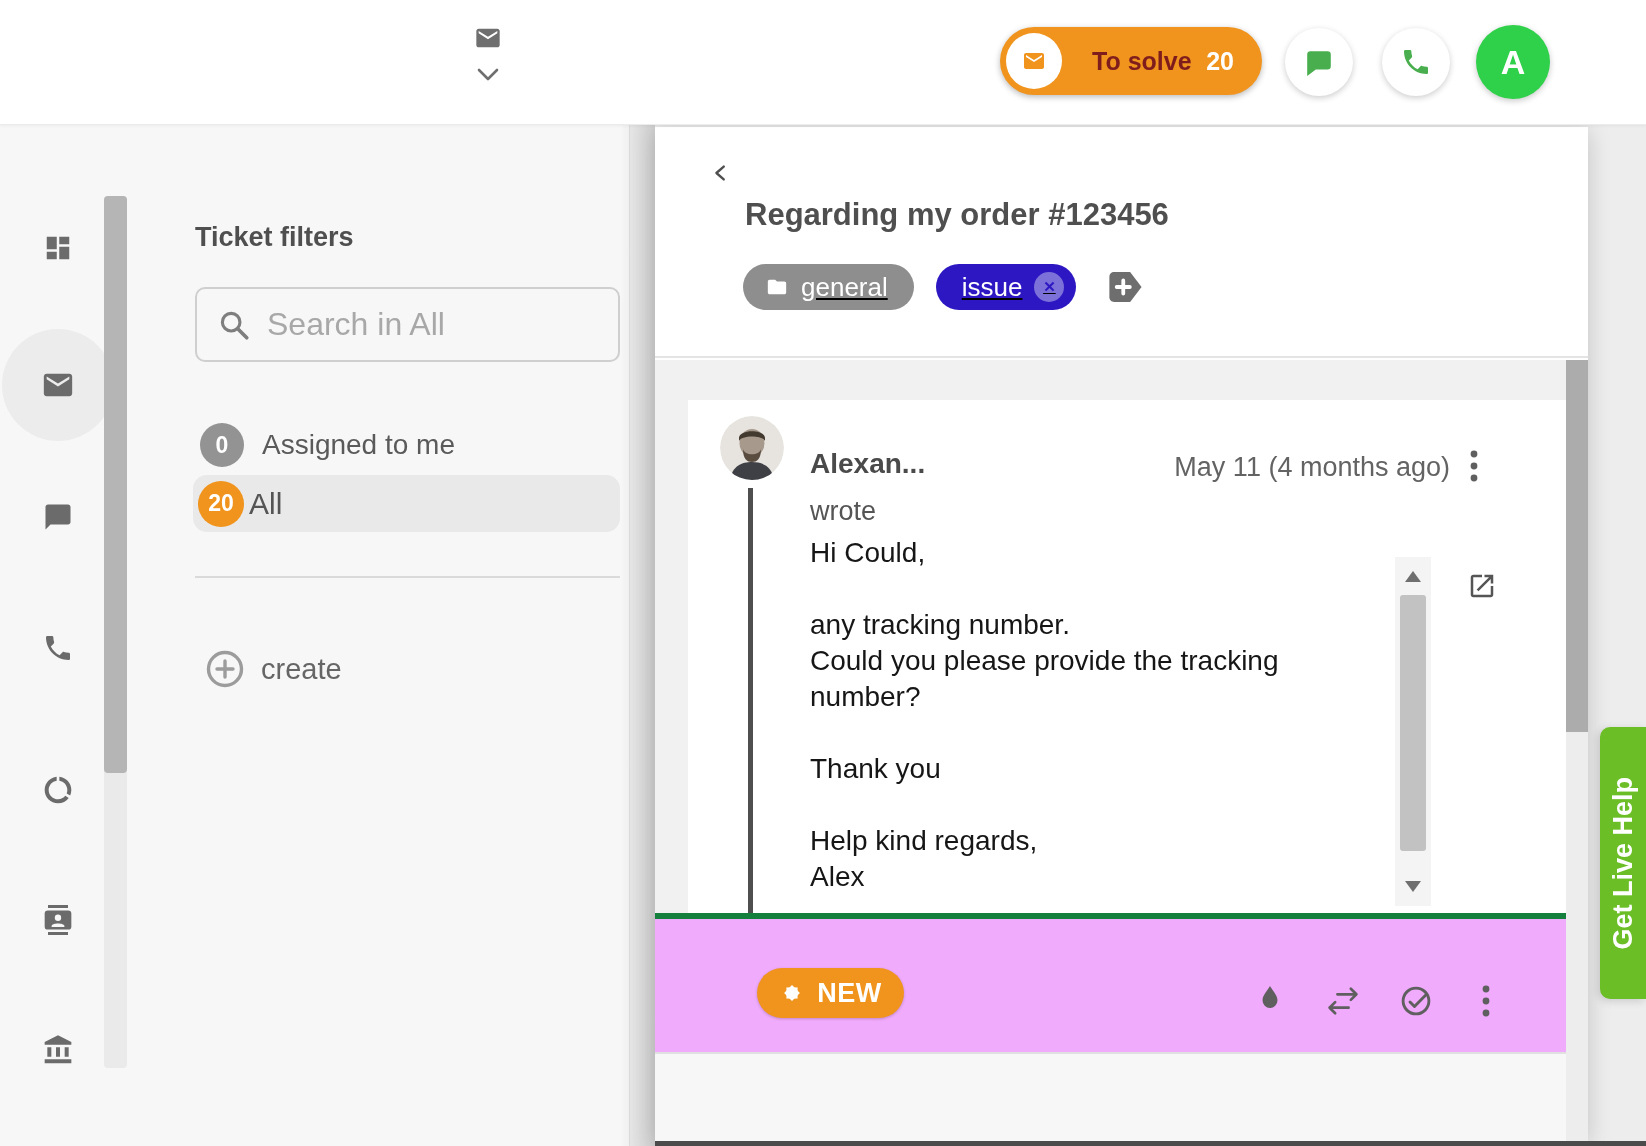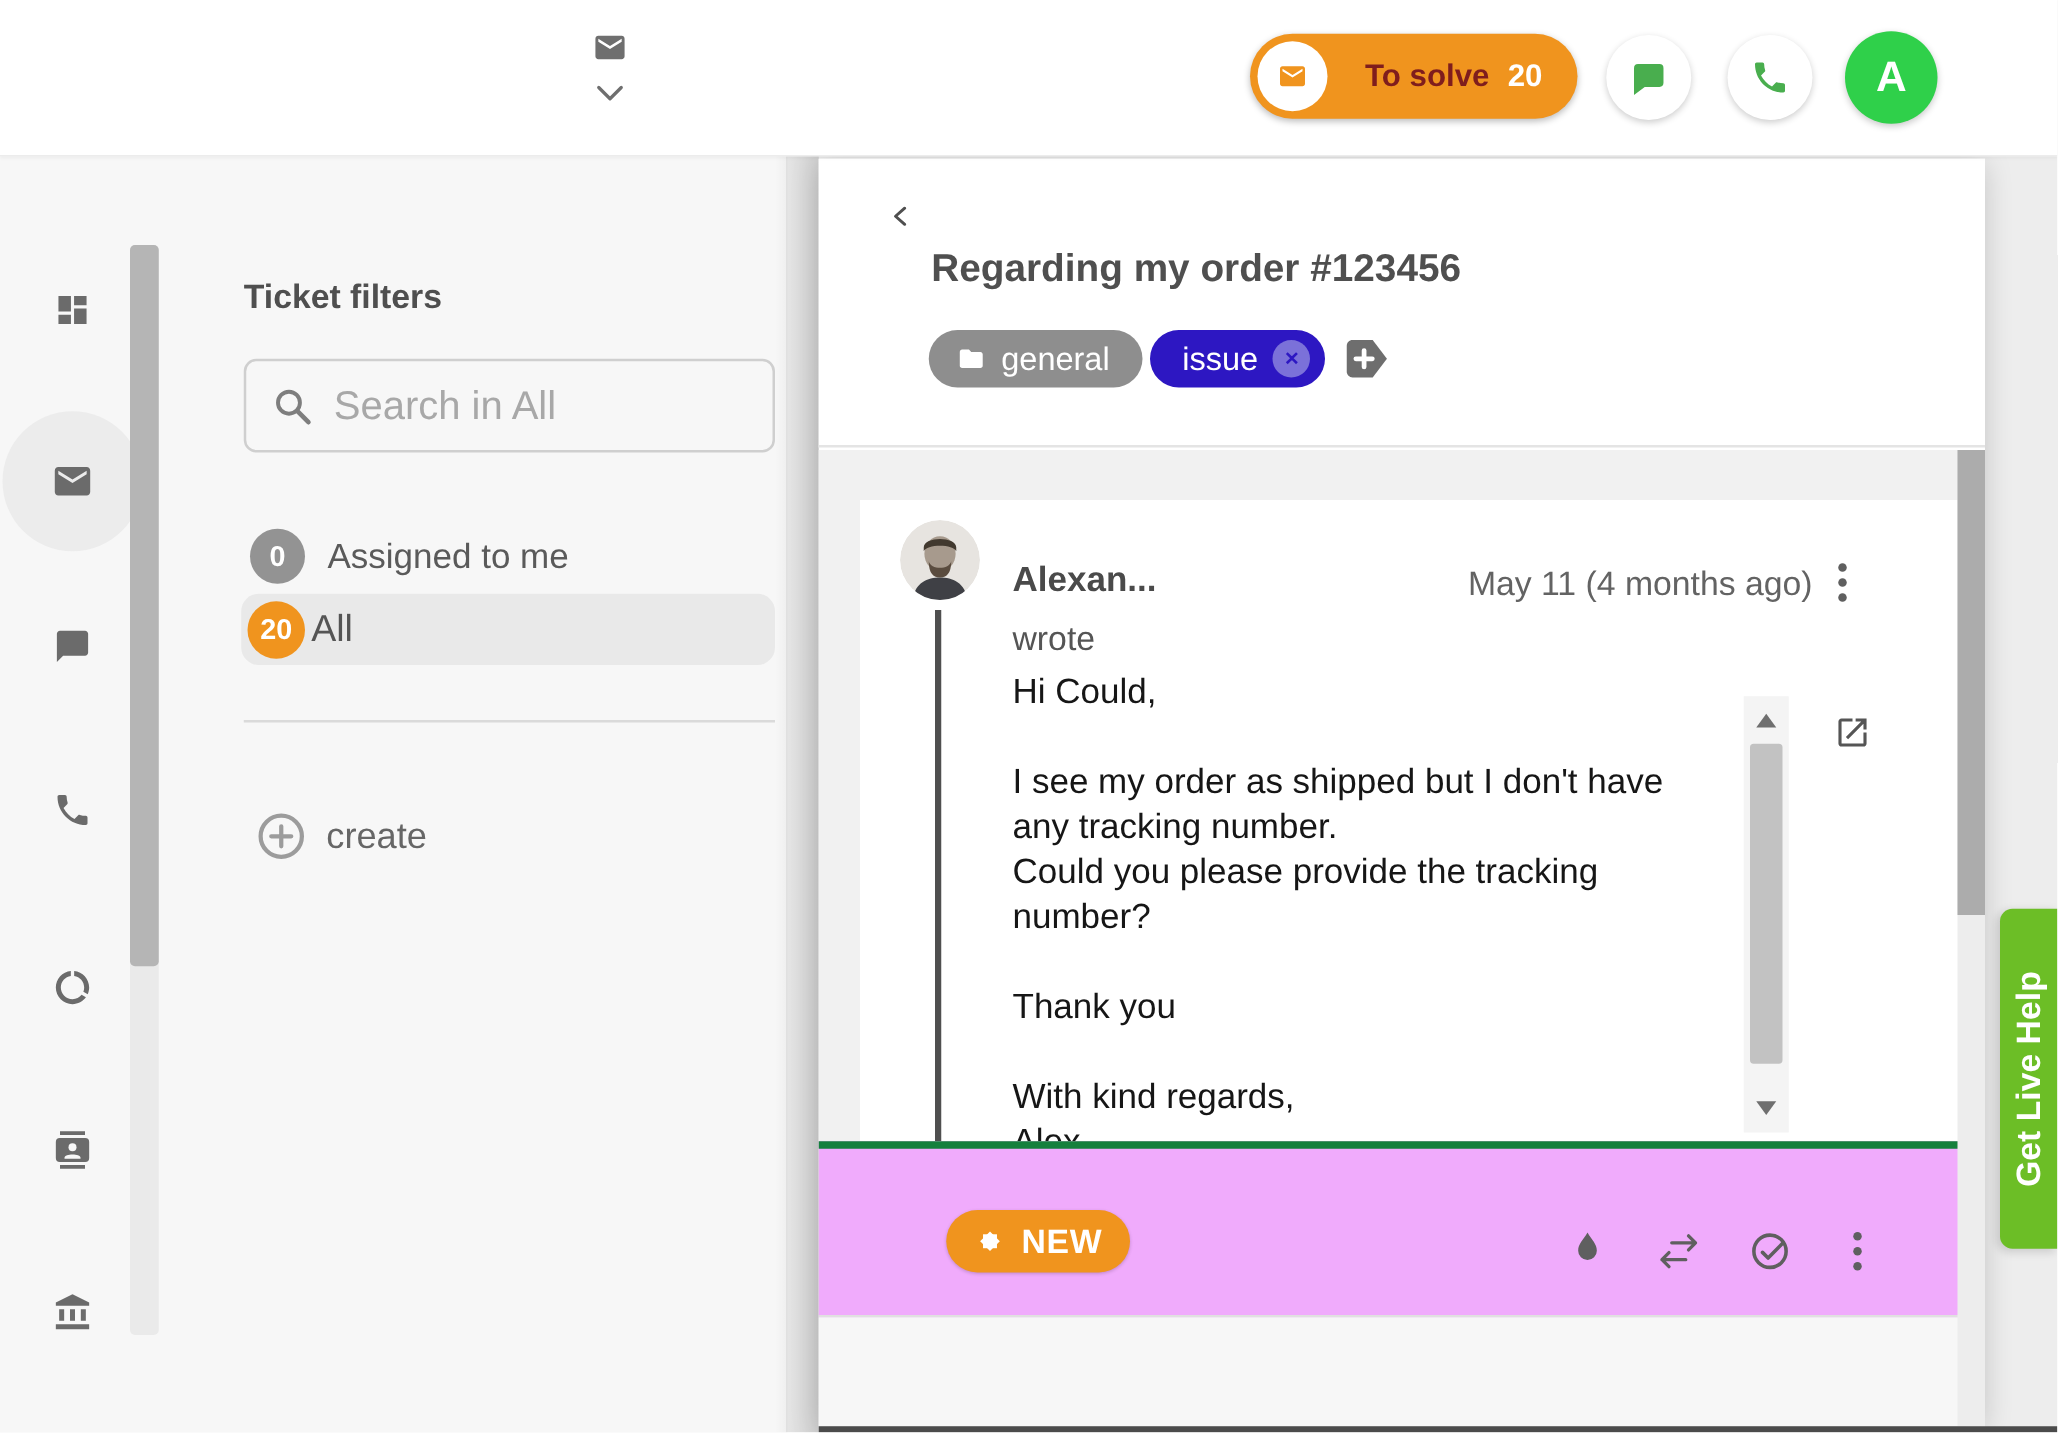--- a/index.html
+++ b/index.html
@@ -46,21 +46,21 @@
   .filters-divider { left:195px; top:576px; width:425px; height:2px; background:#DADADA; z-index:3; }
   .create-row { left:205px; top:645px; width:220px; height:48px; display:flex; align-items:center; gap:16px; cursor:pointer; z-index:3; }
   .create-label { font-size:29px; color:#666; }
 
   
   .overlay-shadow { left:620px; top:125px; width:35px; height:1021px; background:linear-gradient(to left, rgba(0,0,0,0.12), rgba(0,0,0,0)); z-index:9; }
   .card { left:655px; top:127px; width:933px; height:1014px; background:#fff; box-shadow:0 4px 22px rgba(0,0,0,0.18); z-index:10; }
   .card-header { left:0; top:0; width:933px; height:231px; background:#fff; border-bottom:2px solid #E4E4E4; }
   .back-btn { left:44px; top:24px; width:44px; height:44px; display:flex; align-items:center; justify-content:center; cursor:pointer; }
   .ticket-title { left:90px; top:70px; font-size:31px; font-weight:bold; color:#4F4F4F; }
-  .tags-row { left:88px; top:136px; height:48px; display:flex; align-items:center; gap:6px; }
+  .tags-row { left:88px; top:136px; height:48px; display:flex; align-items:center; gap:22px;text-decoration:underline; }
   .tag-pill { height:46px; border-radius:23px; display:flex; align-items:center; color:#fff; font-size:26px; cursor:pointer; }
   .tag-general { background:var(--tag-gray,#8E8E8E); padding:0 26px 0 22px; gap:12px; }
   .tag-issue { background:var(--tag-indigo,#2D17C2); padding:0 12px 0 26px; gap:12px; }
   .x-circle { width:30px; height:30px; border-radius:50%; background:#7B71D9; display:flex; align-items:center; justify-content:center; cursor:pointer; }
   .x-circle::before { content:"✕"; color:var(--tag-indigo,#2D17C2); font-size:15px; font-weight:bold; }
   .addtag-btn { width:40px; height:44px; margin-left:6px; display:flex; align-items:center; justify-content:center; cursor:pointer; }
 
   .card-content { left:0; top:233px; width:933px; height:553px; background:#F1F1F1; }
   .msg-panel { left:33px; top:40px; width:879px; height:513px; background:#fff; overflow:hidden; position:absolute; }
   .msg-avatar { left:32px; top:16px; width:64px; height:64px; border-radius:50%; overflow:hidden; }
@@ -261,28 +261,27 @@
               <circle cx="4" cy="29" r="3.4" fill="#5F5F5F"></circle>
           </svg>
         </div>
         <div class="abs msg-wrote">wrote</div>
 
         <div class="abs thread-line"></div>
 
         <div class="abs msg-body">
           <div class="msg-line">Hi Could,</div>
           <div class="msg-line"></div>
-          <div class="msg-line">I see my order as shipped but I don't have</div>
           <div class="msg-line">any tracking number.</div>
           <div class="msg-line">Could you please provide the tracking</div>
           <div class="msg-line">number?</div>
           <div class="msg-line"></div>
           <div class="msg-line">Thank you</div>
           <div class="msg-line"></div>
-          <div class="msg-line">With kind regards,</div>
+          <div class="msg-line">Help kind regards,</div>
           <div class="msg-line">Alex</div>
         </div>
 
         <div class="abs inner-scroll">
           <div class="tri-up"></div>
           <div class="inner-thumb"></div>
           <div class="tri-down"></div>
         </div>
 
         <div class="abs extlink-btn">

